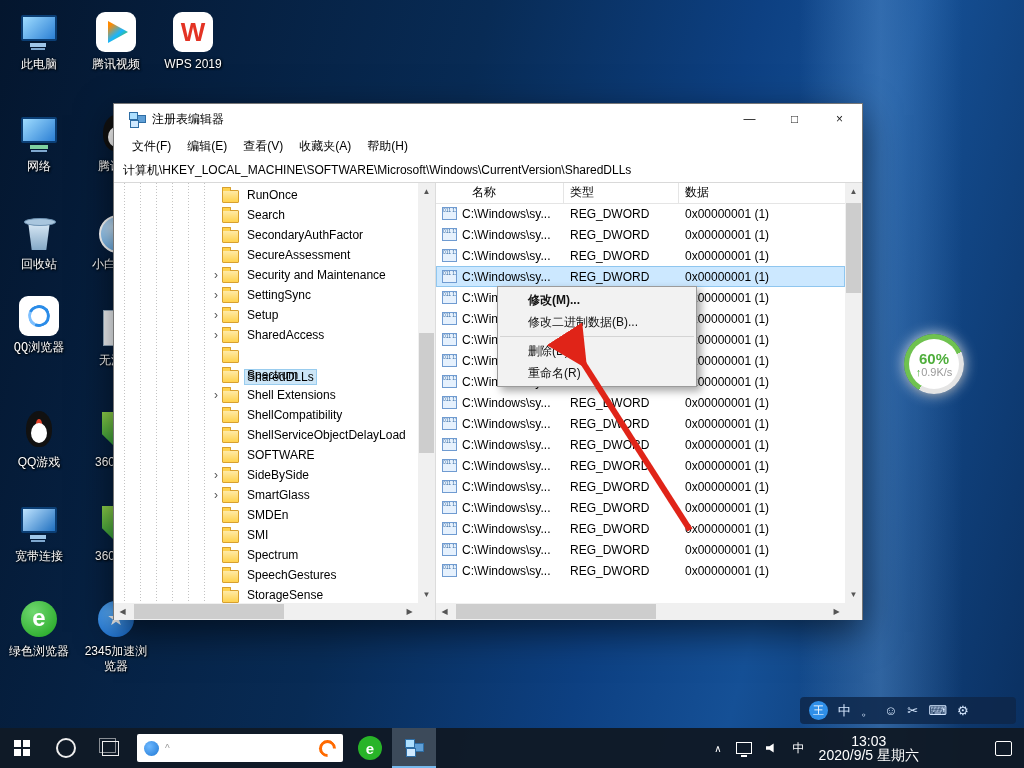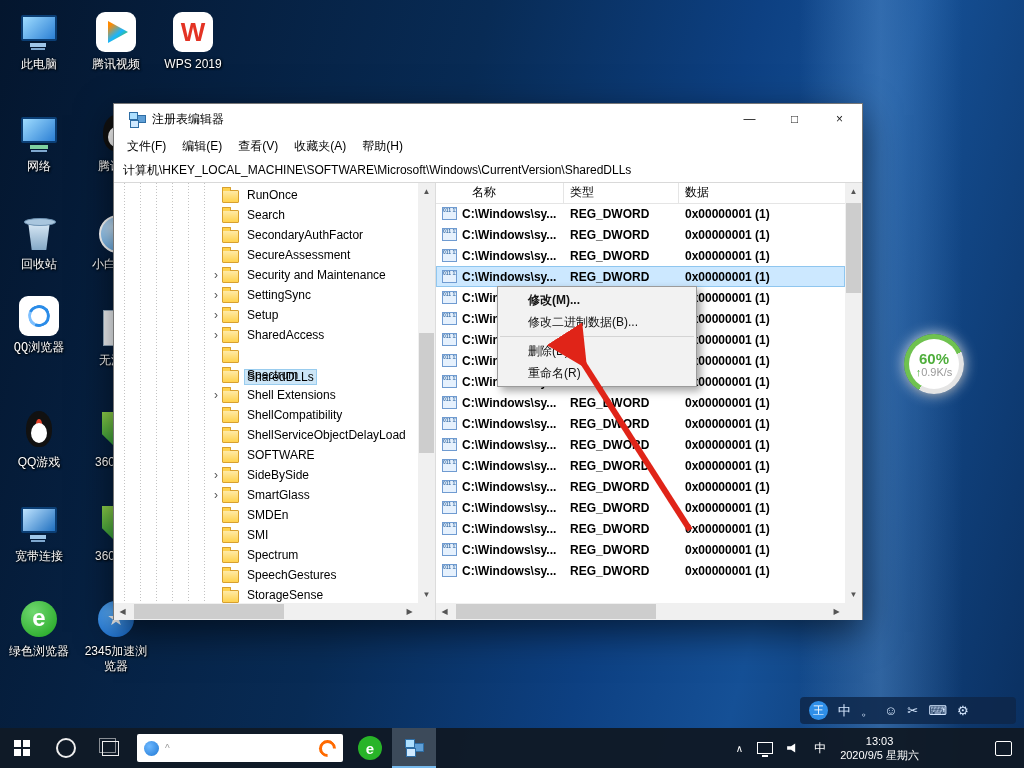--- a/index.html
+++ b/index.html
@@ -38,21 +38,21 @@
   #win{position:absolute;left:113px;top:103px;width:750px;height:517px;background:#fff;border:1px solid #767676;box-shadow:0 12px 34px rgba(0,0,0,.55);z-index:10;font-size:12px;color:#000;box-sizing:border-box;}
   .titlebar{height:30px;display:flex;align-items:center;padding-left:15px;}
   .titlebar .ttl{margin-left:6px;font-size:12px;}
   .regcubes{position:relative;width:17px;height:15px;flex:0 0 auto;}
   .regcubes i{position:absolute;width:7px;height:6px;background:#aee0ff;border:1px solid #2e6da4;}
   .regcubes i:nth-child(1){left:0;top:0;}
   .regcubes i:nth-child(2){left:8px;top:3px;background:#5f9fd6;}
   .regcubes i:nth-child(3){left:1px;top:8px;background:#cfe9ff;}
   .capbtns{margin-left:auto;display:flex;height:100%;}
   .capbtn{width:45px;height:100%;display:flex;align-items:center;justify-content:center;font-size:12px;color:#222;}
-  .menubar{height:24px;display:flex;align-items:center;padding-left:5px;}
+  .menubar{height:24px;display:flex;align-items:center;padding-left:10px;}
   .menu-item{padding:0 8px;line-height:24px;}
   .addrbar{height:24px;line-height:24px;padding-left:9px;border-bottom:1px solid #d9d9d9;white-space:nowrap;overflow:hidden;}
   .wbody{display:flex;height:437px;}
   .pane-left{width:322px;position:relative;border-right:1px solid #dcdcdc;box-sizing:border-box;}
   #tree{position:absolute;left:0;top:0;right:17px;bottom:17px;overflow:hidden;padding-top:2px;
     background-image:
       repeating-linear-gradient(to bottom,#c3c3c3 0 1px,transparent 1px 3px),
       repeating-linear-gradient(to bottom,#c3c3c3 0 1px,transparent 1px 3px),
       repeating-linear-gradient(to bottom,#c3c3c3 0 1px,transparent 1px 3px),
       repeating-linear-gradient(to bottom,#c3c3c3 0 1px,transparent 1px 3px),
@@ -63,21 +63,21 @@
   .tree-row{height:20px;display:flex;align-items:center;padding-left:96px;white-space:nowrap;}
   .chev{width:12px;font-size:12px;color:#555;text-align:center;flex:0 0 auto;}
   .folder{width:15px;height:11px;background:linear-gradient(#ffeaa6,#ffd24e);border:1px solid #d8a02e;border-radius:1px;position:relative;margin-top:3px;flex:0 0 auto;}
   .folder::before{content:"";position:absolute;top:-4px;left:-1px;width:7px;height:3px;background:#ffd24e;border:1px solid #d8a02e;border-bottom:none;border-radius:1px 1px 0 0;}
   .tlabel{margin-left:5px;padding:1px 3px;}
   .tlabel.sel{background:#cde6f7;border:1px solid #99ccee;padding:0 2px;margin-top:44px;}
   .pane-right{flex:1;position:relative;}
   .lheader{position:absolute;left:0;top:0;right:17px;height:20px;display:flex;border-bottom:1px solid #e5e5e5;background:#fff;}
   .hcell{box-sizing:border-box;padding-left:6px;line-height:19px;border-right:1px solid #e5e5e5;}
   .c-name{width:128px;padding-left:36px;}.c-type{width:115px;}.c-data{flex:1;border-right:none;}
-  #lbody{position:absolute;left:0;top:20px;right:17px;bottom:17px;overflow:hidden;font-weight:bold;}
+  #lbody{position:absolute;left:0;top:20px;right:17px;bottom:17px;overflow:hidden;}
   .list-row{height:21px;display:flex;align-items:center;}
   .list-row.sel{background:#cce8ff;outline:1px solid #8fc6ef;outline-offset:-1px;}
   .cell{box-sizing:border-box;padding-left:6px;white-space:nowrap;overflow:hidden;}
   .name-cell{display:flex;align-items:center;gap:5px;}
   .regicon{width:13px;height:11px;background:#e6f1fd;border:1px solid #6f9bd1;flex:0 0 auto;font-size:5px;line-height:5px;color:#3a6ea5;text-align:center;overflow:hidden;}
   .regicon::before{content:"011 110";}
   
   .vsb{position:absolute;right:0;top:0;bottom:17px;width:17px;background:#f0f0f0;}
   .pane-right .vsb{top:0;}
   .hsb{position:absolute;left:0;right:17px;bottom:0;height:17px;background:#f0f0f0;}
@@ -123,21 +123,21 @@
   .tbcubes i{position:absolute;width:8px;height:7px;background:#aee0ff;border:1px solid #2e6da4;}
   .tbcubes i:nth-child(1){left:0;top:0;}
   .tbcubes i:nth-child(2){left:9px;top:4px;background:#5f9fd6;}
   .tbcubes i:nth-child(3){left:1px;top:9px;background:#cfe9ff;}
   .tray{margin-left:auto;display:flex;align-items:center;gap:14px;padding-right:12px;}
   .tray .chevup{font-size:10px;}
   .net{width:14px;height:10px;border:1px solid #fff;position:relative;}
   .net::after{content:"";position:absolute;left:4px;bottom:-4px;width:6px;height:2px;background:#fff;}
   .vol{width:13px;height:11px;background:#fff;clip-path:polygon(0 35%,30% 35%,62% 8%,62% 92%,30% 65%,0 65%);}
   .imeind{font-size:12px;}
-  .clock{text-align:center;font-size:11px;line-height:14px;}
+  .clock{text-align:center;font-size:14px;line-height:14px;}
   .noti{width:15px;height:13px;border:1px solid #fff;border-radius:2px;margin-left:62px;}
 </style>
 </head>
 <body>
 
 <div id="screen">
 
   <div id="desktop-icons">
       <div class="dicon" style="left: 2px; top: 10px;">
         <div class="ik ik-computer"></div>

